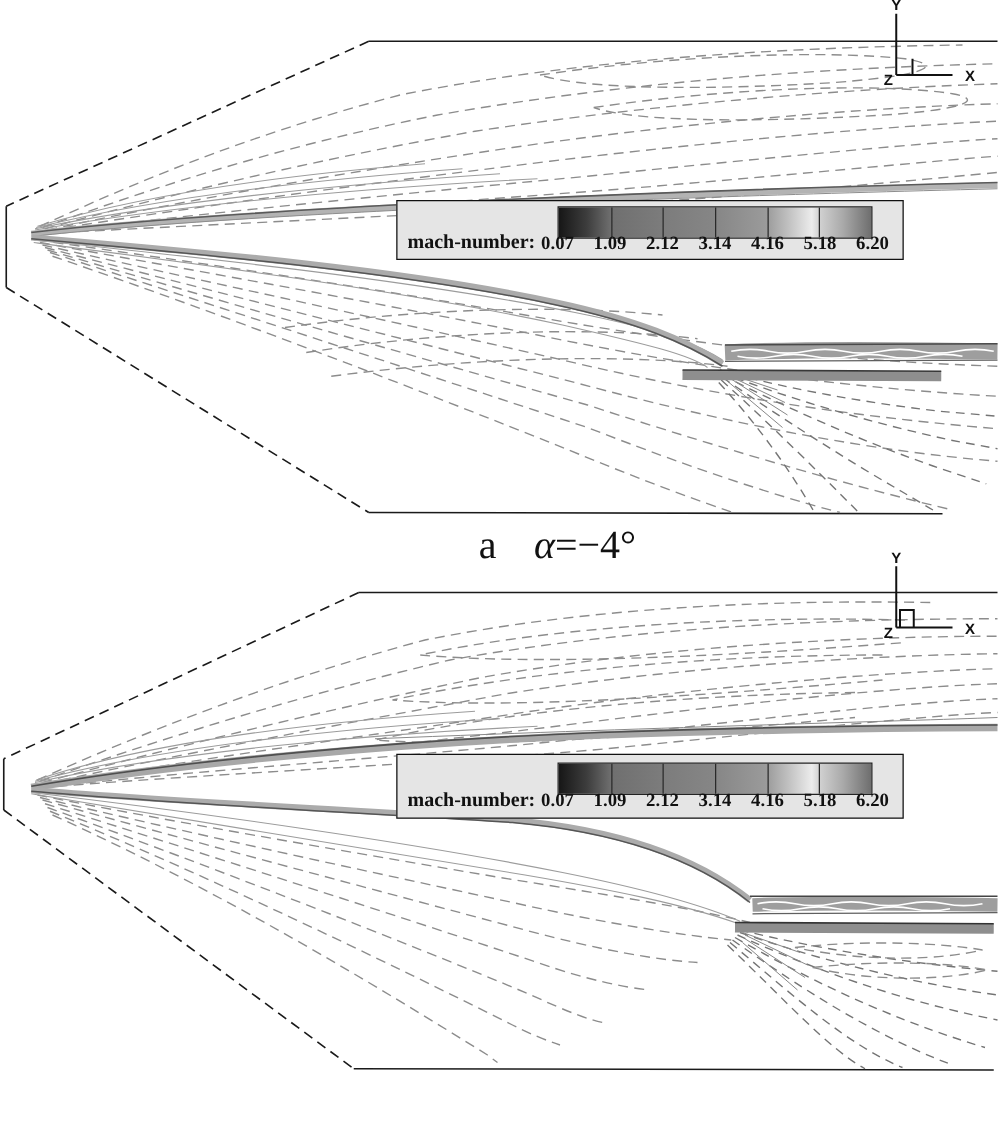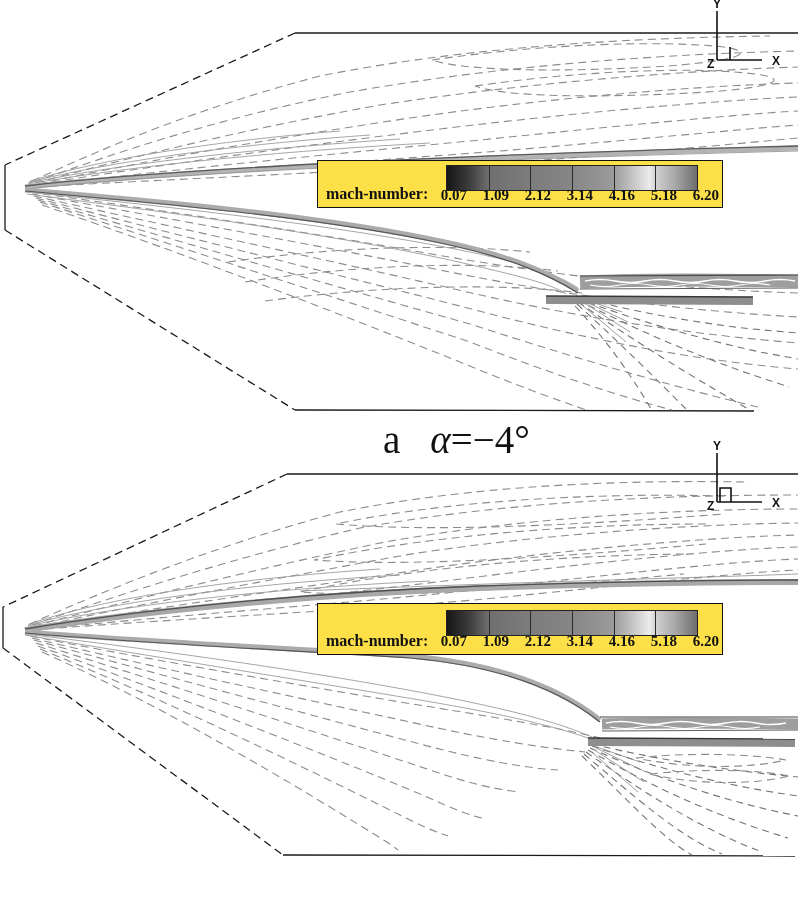--- a/index.html
+++ b/index.html
@@ -9,30 +9,30 @@
   
   .bd{fill:none;stroke:#1a1a1a;stroke-width:1.3;}
   .bdd{fill:none;stroke:#1a1a1a;stroke-width:1.3;stroke-dasharray:8 5;}
   .ax{fill:none;stroke:#111;stroke-width:1.6;}
   .axt{font-family:"Liberation Sans",sans-serif;font-size:12px;font-weight:bold;fill:#111;}
   .ct{fill:none;stroke:#8c8c8c;stroke-width:1.1;stroke-dasharray:8 5;}
   .ct2{fill:none;stroke:#747474;stroke-width:1.1;stroke-dasharray:7 5;}
   .shk{fill:none;stroke:#9c9c9c;stroke-width:0.9;}
   .kk{fill:none;stroke:#888;stroke-width:0.8;}
   
-  .legend{position:absolute;width:406px;background:#fde047;border:1.5px solid #111;box-sizing:border-box;}
+  .legend{position:absolute;width:406px;background:#e5e5e5;border:1.5px solid #111;box-sizing:border-box;}
   .leg-label{position:absolute;left:8px;bottom:4px;font:700 16px "Liberation Serif",serif;color:#111;}
   .cbar{position:absolute;left:128px;width:252px;height:26px;border:1px solid #222;box-sizing:border-box;
         background:linear-gradient(to right,#161616 0%,#3d3d3d 9%,#6f6f6f 16.7%,#7c7c7c 33.3%,
                    #868686 50%,#9b9b9b 66.7%,#c9c9c9 75%,#ececec 81%,#d2d2d2 83.3%,#a9a9a9 91%,#6e6e6e 100%);}
   .dv{position:absolute;top:0;bottom:0;width:1px;background:#2a2a2a;}
   .ticks{position:absolute;left:107px;width:294px;display:flex;}
-  .ticks span{width:42px;text-align:right;font:700 15px "Liberation Serif",serif;color:#111;}
+  .ticks span{width:42px;text-align:center;font:700 15px "Liberation Serif",serif;color:#111;}
   
-  .caption{position:absolute;font-size:39px;color:#111;white-space:nowrap;}
+  .caption{position:absolute;font-size:32px;color:#111;white-space:nowrap;}
   .cap-gap{display:inline-block;width:30px;}
   .cap-alpha{font-style:italic;}
 </style>
 </head>
 <body>
 
 <div class="stage">
 
   <svg class="p" style="top:0" width="800" height="460" viewBox="0 0 800 460">
 

